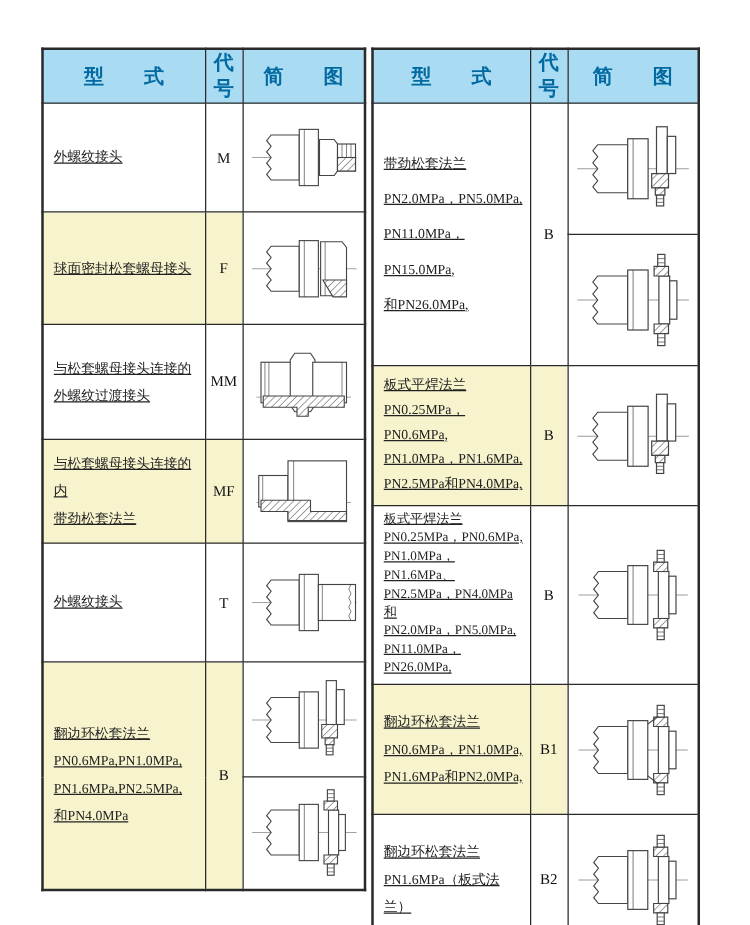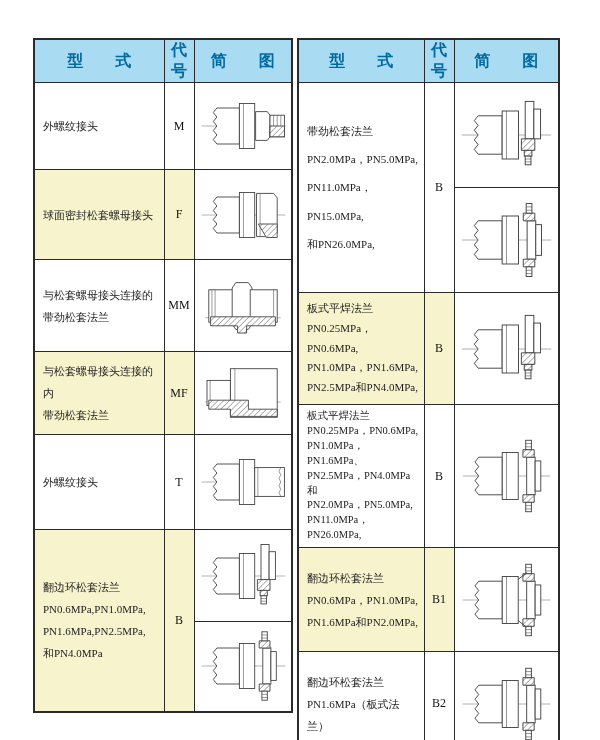--- a/index.html
+++ b/index.html
@@ -16,21 +16,21 @@
   table{border-collapse:collapse;table-layout:fixed;position:absolute;top:38px;
     background:#fff;}
   #tbl-left{left:33px;}
   #tbl-right{left:297px;}
   table, td, th{border:1px solid var(--border);}
   table{border-width:2px;}
   th{background:var(--header-bg);font-family:"Liberation Sans",sans-serif;
     font-weight:bold;font-size:16px;color:#0369a1;}
   td{vertical-align:middle;}
   td.type{font-size:11px;line-height:2.0;padding:4px 4px 4px 8px;
-    white-space:pre-line;color:#222;}
+    white-space:pre-line;color:#222;text-decoration:underline;}
   td.type.mid{line-height:1.8;}
   td.type.tight{font-size:10.5px;line-height:1.42;}
   td.type.xloose{line-height:2.55;}
   td.code{text-align:center;font-size:12px;color:#111;}
   td.hl{background:var(--highlight-bg);margin-left:24px;}
   td.diag{text-align:center;background:#fff;padding:0;}
   svg.dg{display:inline-block;vertical-align:middle;}
   #symdefs{position:absolute;width:0;height:0;overflow:hidden;}
 </style>
 </head>
@@ -149,21 +149,21 @@
     <tr style="height:90px">
       <td class="type hl">球面密封松套螺母接头</td>
       <td class="code hl">F</td>
       <td class="diag">
         <svg class="dg" viewBox="0 0 100 80" width="90" height="72" aria-label="spherical-seal-swivel-nut-joint-diagram">
               <use href="#fit-f"></use>
             </svg></td>
     </tr>
     <tr style="height:92px">
       <td class="type">与松套螺母接头连接的
-带劲松套法兰</td>
+外螺纹过渡接头</td>
       <td class="code">MM</td>
       <td class="diag">
         <svg class="dg" viewBox="0 0 100 80" width="90" height="76" aria-label="male-thread-adapter-diagram">
               <use href="#fit-mm"></use>
             </svg></td>
     </tr>
     <tr style="height:83px">
       <td class="type hl">与松套螺母接头连接的内
 带劲松套法兰</td>
       <td class="code hl">MF</td>

